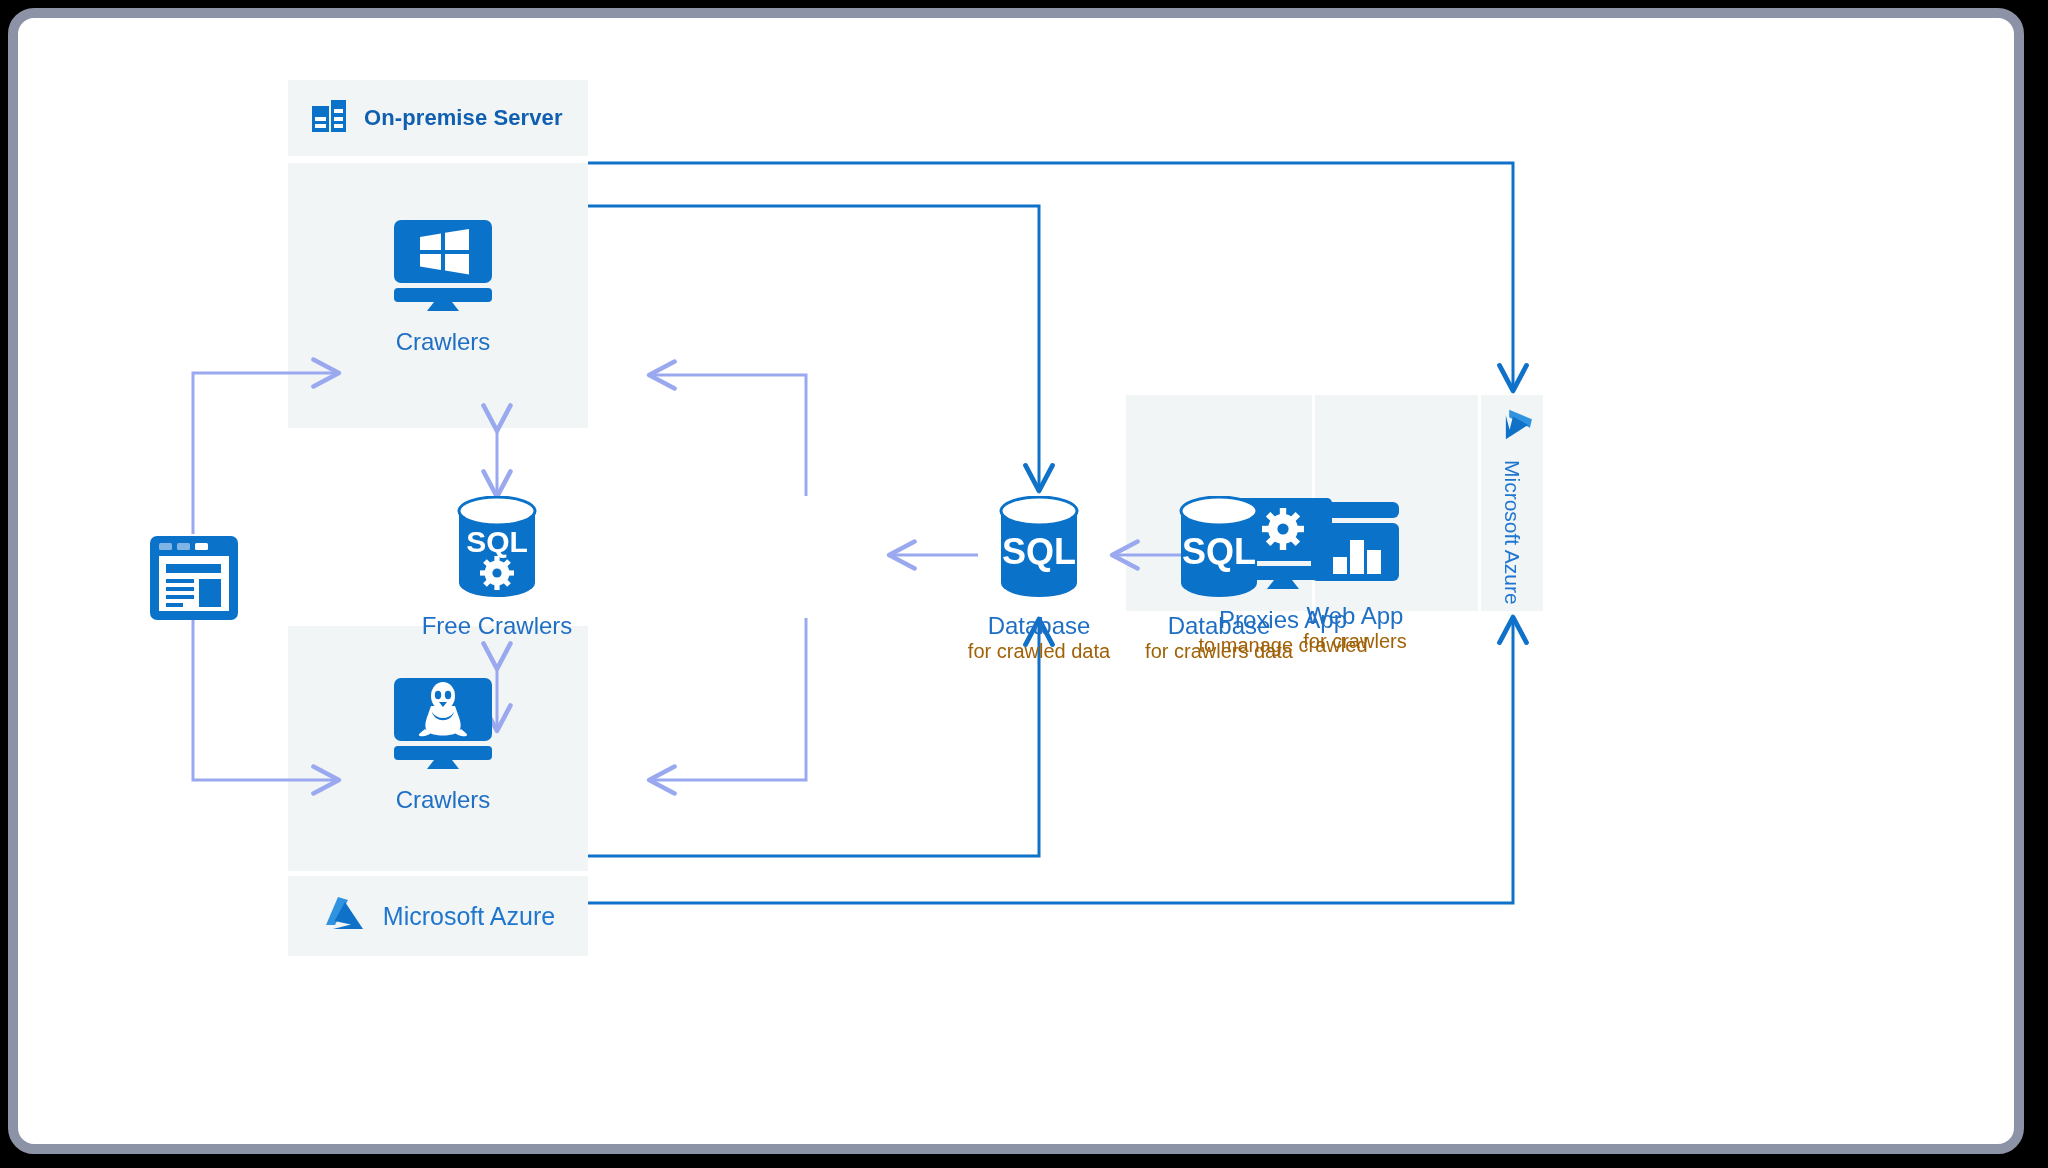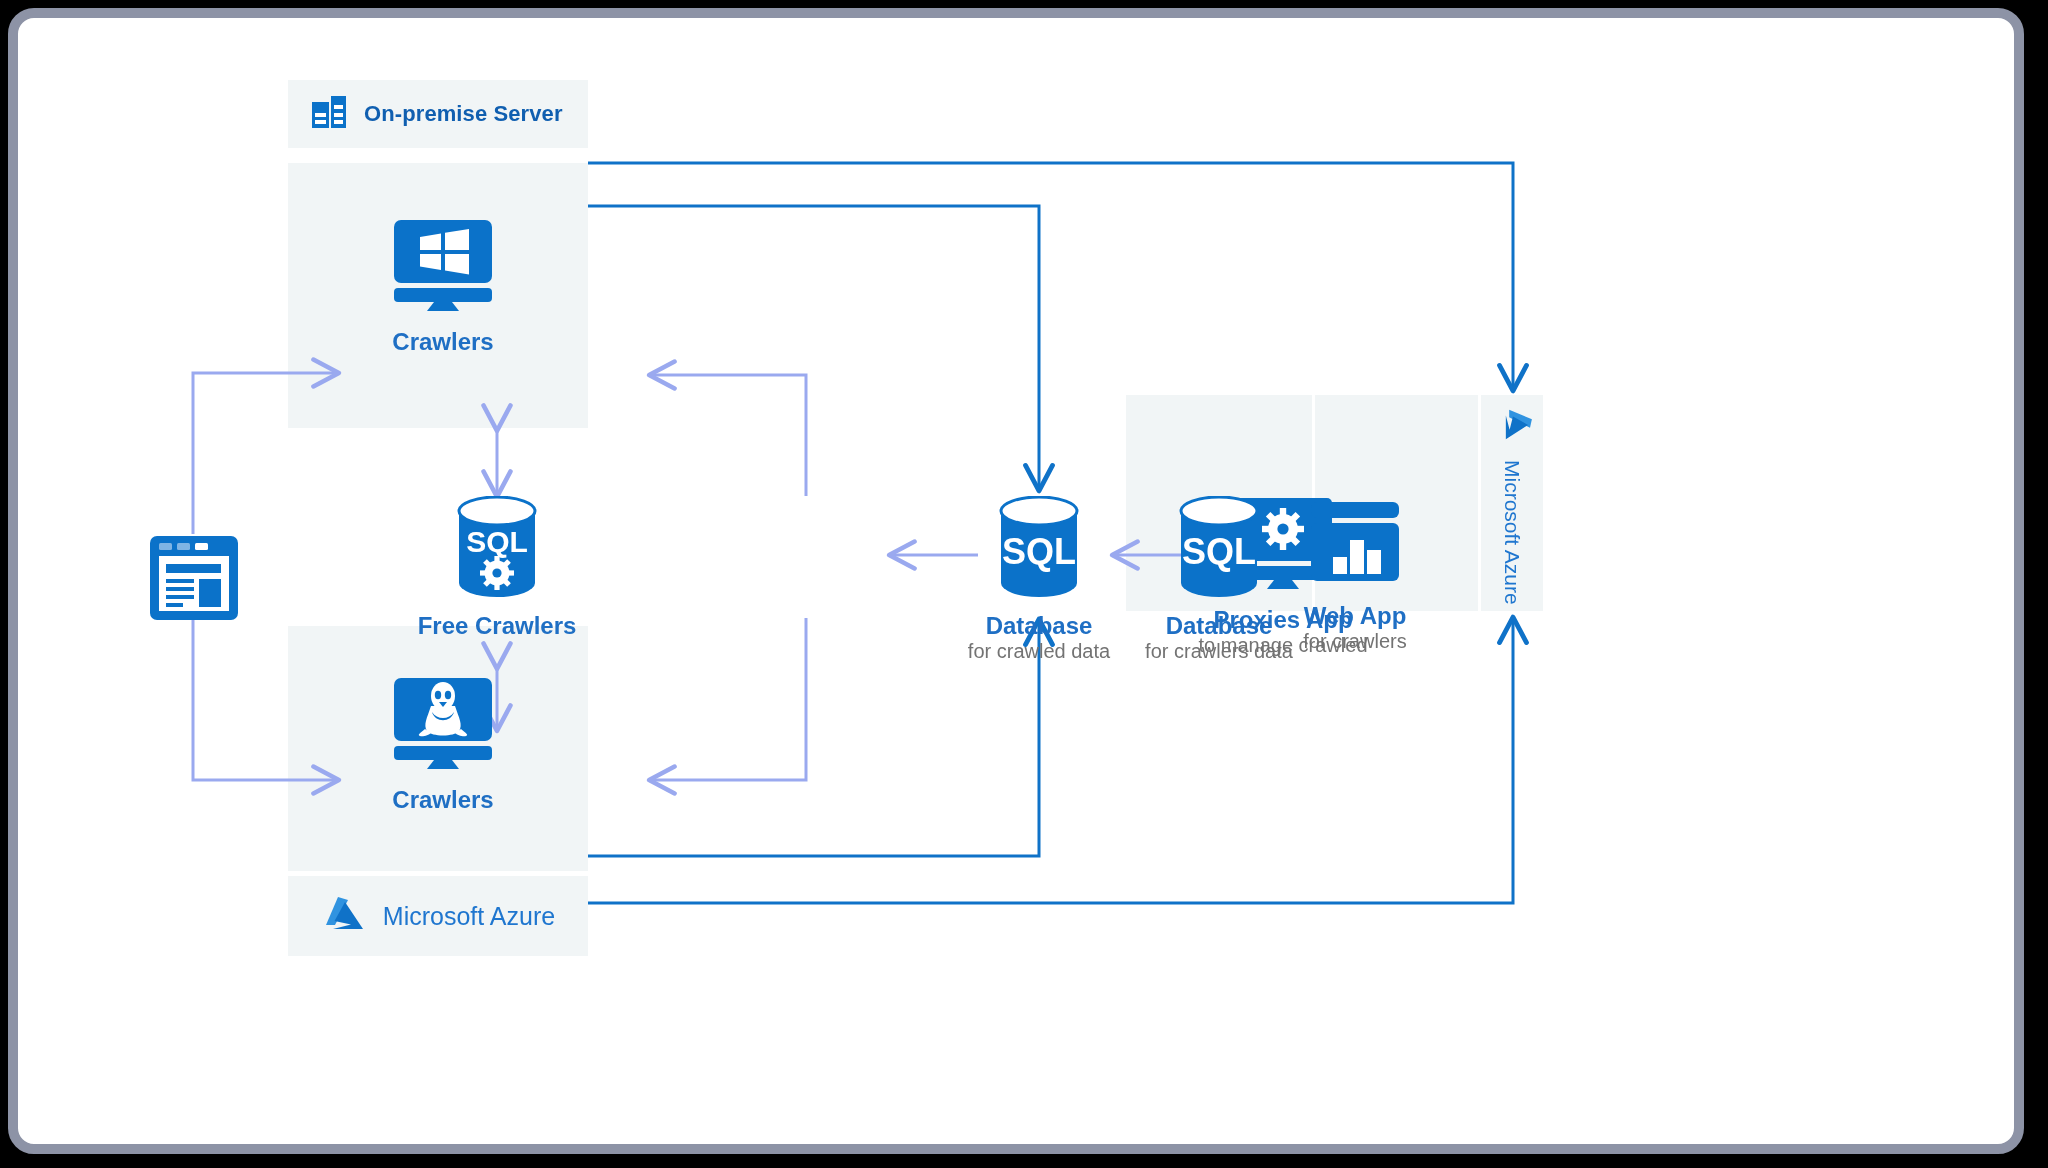--- a/index.html
+++ b/index.html
@@ -23,35 +23,35 @@
   .onprem-header .ttl{font-size:22px;font-weight:bold;color:#105fb0;
       letter-spacing:.1px;white-space:nowrap;}
 
   .azure-footer{display:flex;align-items:center;justify-content:center;gap:16px;}
   .azure-footer .ttl{font-size:25px;color:#1f76cf;white-space:nowrap;}
 
   
   .node{position:absolute;display:flex;flex-direction:column;
         align-items:center;}
   .node .cap{margin-top:10px;text-align:center;line-height:1.18;}
-  .cap .l1{display:block;font-size:24px;color:#1f6fc4;white-space:nowrap;font-weight:bold;}
-  .cap .l2{display:block;font-size:20px;color:#737373;white-space:nowrap;}
+  .cap .l1{display:block;font-size:24px;color:#1f6fc4;white-space:nowrap;}
+  .cap .l2{display:block;font-size:20px;color:#a16207;white-space:nowrap;}
 
   .vaz{position:absolute;display:flex;flex-direction:column;
        align-items:center;justify-content:center;gap:10px;}
   .vaz .vtxt{font-size:21px;color:#1f76cf;white-space:nowrap;
        writing-mode:vertical-rl;text-orientation:mixed;}
 </style>
 </head>
 <body>
 
 <div id="frame">
  <div id="canvas">
 
-  <div class="panel onprem-header" style="left:270px;top:62px;width:300px;height:68px;">
+  <div class="panel onprem-header" style="left:270px;top:62px;width:300px;height:76px;">
     <span style="flex:0 0 auto;">
       <svg width="34" height="32" viewBox="0 0 34 32">
         <rect x="0" y="6" width="17" height="26" fill="#0b72c9"></rect>
         <rect x="19" y="0" width="15" height="32" fill="#0b72c9"></rect>
         <rect x="3" y="17" width="11" height="4" fill="#fff"></rect>
         <rect x="3" y="24" width="11" height="4" fill="#fff"></rect>
         <rect x="22" y="9" width="9" height="4" fill="#fff"></rect>
         <rect x="22" y="17" width="9" height="4" fill="#fff"></rect>
         <rect x="22" y="24" width="9" height="4" fill="#fff"></rect>
       </svg>

